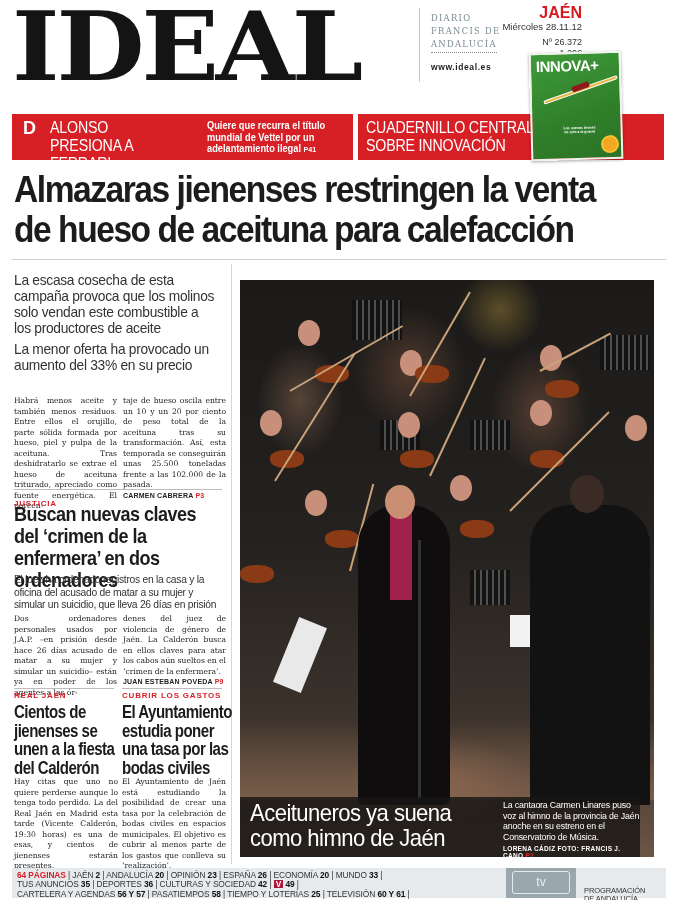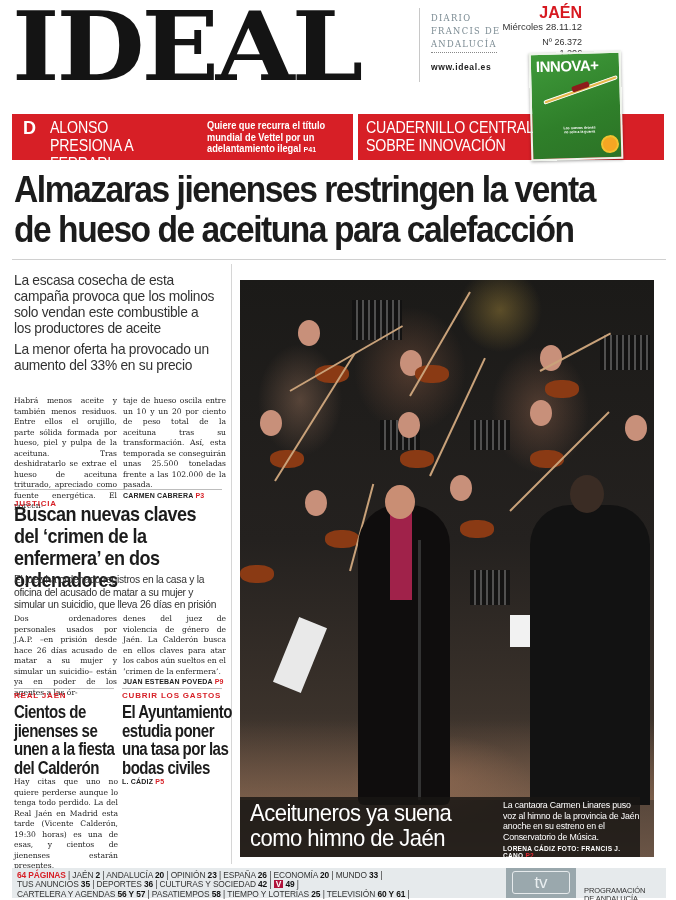--- a/index.html
+++ b/index.html
@@ -125,21 +125,21 @@
   .cap-credit { position: absolute; left: 263px; top: 48px; font-size: 6.5px; font-weight: bold; color: #fff; letter-spacing: 0.3px; }
   .cap-credit .pg { color: #e0262f; }
 
   
   .footer { position: absolute; left: 12px; top: 868px; width: 654px; height: 30px; background: #e6eaec; }
   .footer-index { position: absolute; left: 5px; top: 3px; width: 480px; font-size: 8.4px; line-height: 9.3px; color: #333; letter-spacing: -0.1px; }
   .footer-index b { color: #111; }
   .footer-index .pages { color: #d71f26; font-weight: bold; }
   .footer-index .vbadge { display: inline-block; background: #b0123a; color: #fff; font-weight: bold; padding: 0 2px; line-height: 8px; }
   .tv-block { position: absolute; left: 494px; top: 0; width: 70px; height: 30px; background: #9aa8ad; }
-  .tv-btn { position: absolute; left: 6px; top: 3px; width: 58px; height: 23px; border: 1px solid #e6eaec; border-radius: 3px; color: #e9eef0; font-size: 17px; line-height: 21px; text-align: center; }
+  .tv-btn { position: absolute; left: 6px; top: 3px; width: 58px; height: 23px; border: 1px solid #e6eaec; border-radius: 3px; color: #e9eef0; font-size: 12px; line-height: 21px; text-align: center; }
   .tv-label { position: absolute; left: 572px; top: 3px; font-size: 7.5px; line-height: 7.6px; color: #333; letter-spacing: -0.1px; margin-top: 16px; }
   .tv-label .tvp { font-size: 6px; font-weight: bold; }
 </style>
 </head>
 <body>
 
 <div class="masthead">
   <div class="logo">IDEAL</div>
   <div class="mast-divider"></div>
   <div class="tagline">
@@ -205,20 +205,21 @@
 <h3 class="story-hl hl-small hl-real">Cientos de jienenses se unen a la fiesta del Calderón</h3>
 <div class="body-small body-real">
   <span>Hay citas que uno no quiere perderse aunque lo tenga todo perdido. La del Real Jaén en Madrid esta tarde (Vicente Calderón, 19:30 horas) es una de esas, y cientos de jienenses estarán presentes.</span>
   <div class="byline"><span>M. A. CONTRERAS</span> <span class="pg">P36Y37</span></div>
 </div>
 
 <div class="section-rule" style="left:122px; top:688px; width:100px;"></div>
 <div class="kicker" style="left:122px; top:691px;">CUBRIR LOS GASTOS</div>
 <h3 class="story-hl hl-small hl-ayto">El Ayuntamiento estudia poner una tasa por las bodas civiles</h3>
 <div class="body-small body-ayto">
+  <span>El Ayuntamiento de Jaén está estudiando la posibilidad de crear una tasa por la celebración de bodas civiles en espacios municipales. El objetivo es cubrir al menos parte de los gastos que conlleva su ‘realización’.</span>
   <div class="byline"><span>L. CÁDIZ</span> <span class="pg">P5</span></div>
 </div>
 
 <div class="photo">
 
   <div class="stand" style="left:112px; top:20px; width:50px; height:40px;"></div>
   <div class="stand" style="left:140px; top:140px; width:40px; height:30px;"></div>
   <div class="stand" style="left:230px; top:140px; width:40px; height:30px;"></div>
   <div class="stand" style="left:360px; top:55px; width:50px; height:35px;"></div>
   <div class="stand" style="left:230px; top:290px; width:40px; height:35px;"></div>

